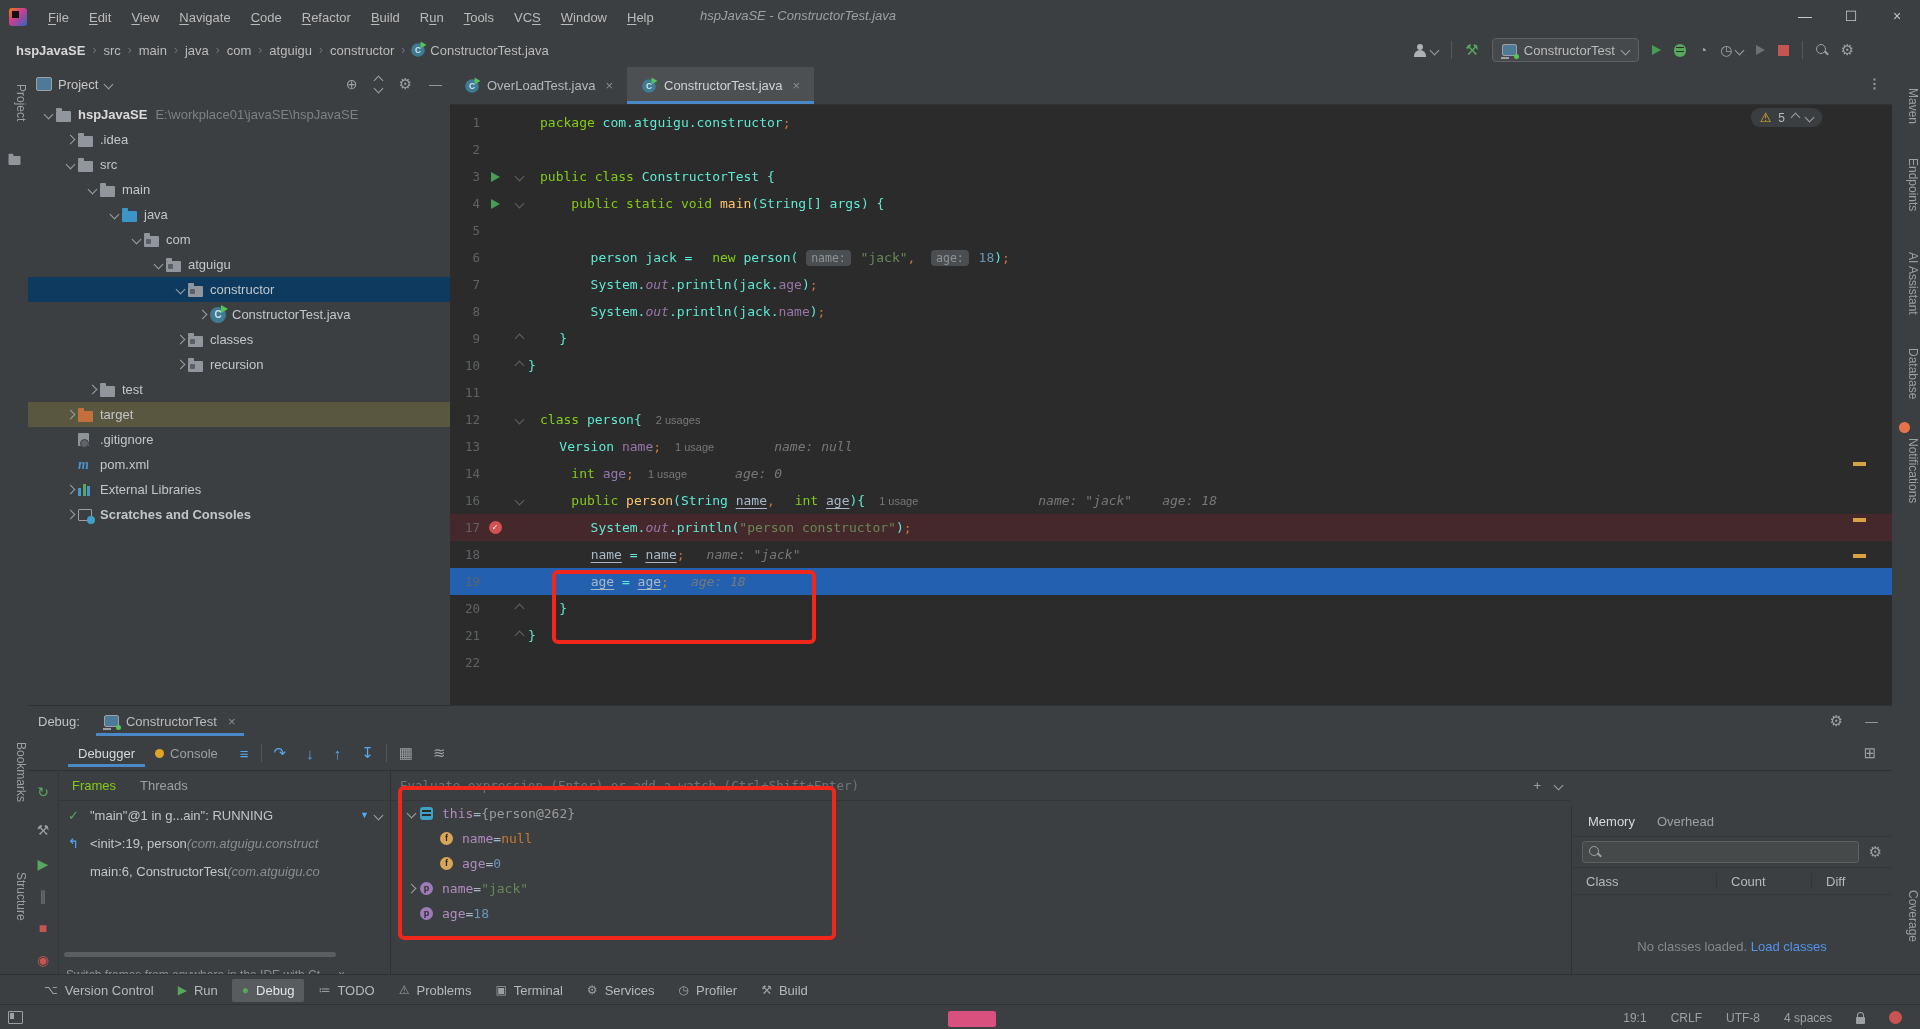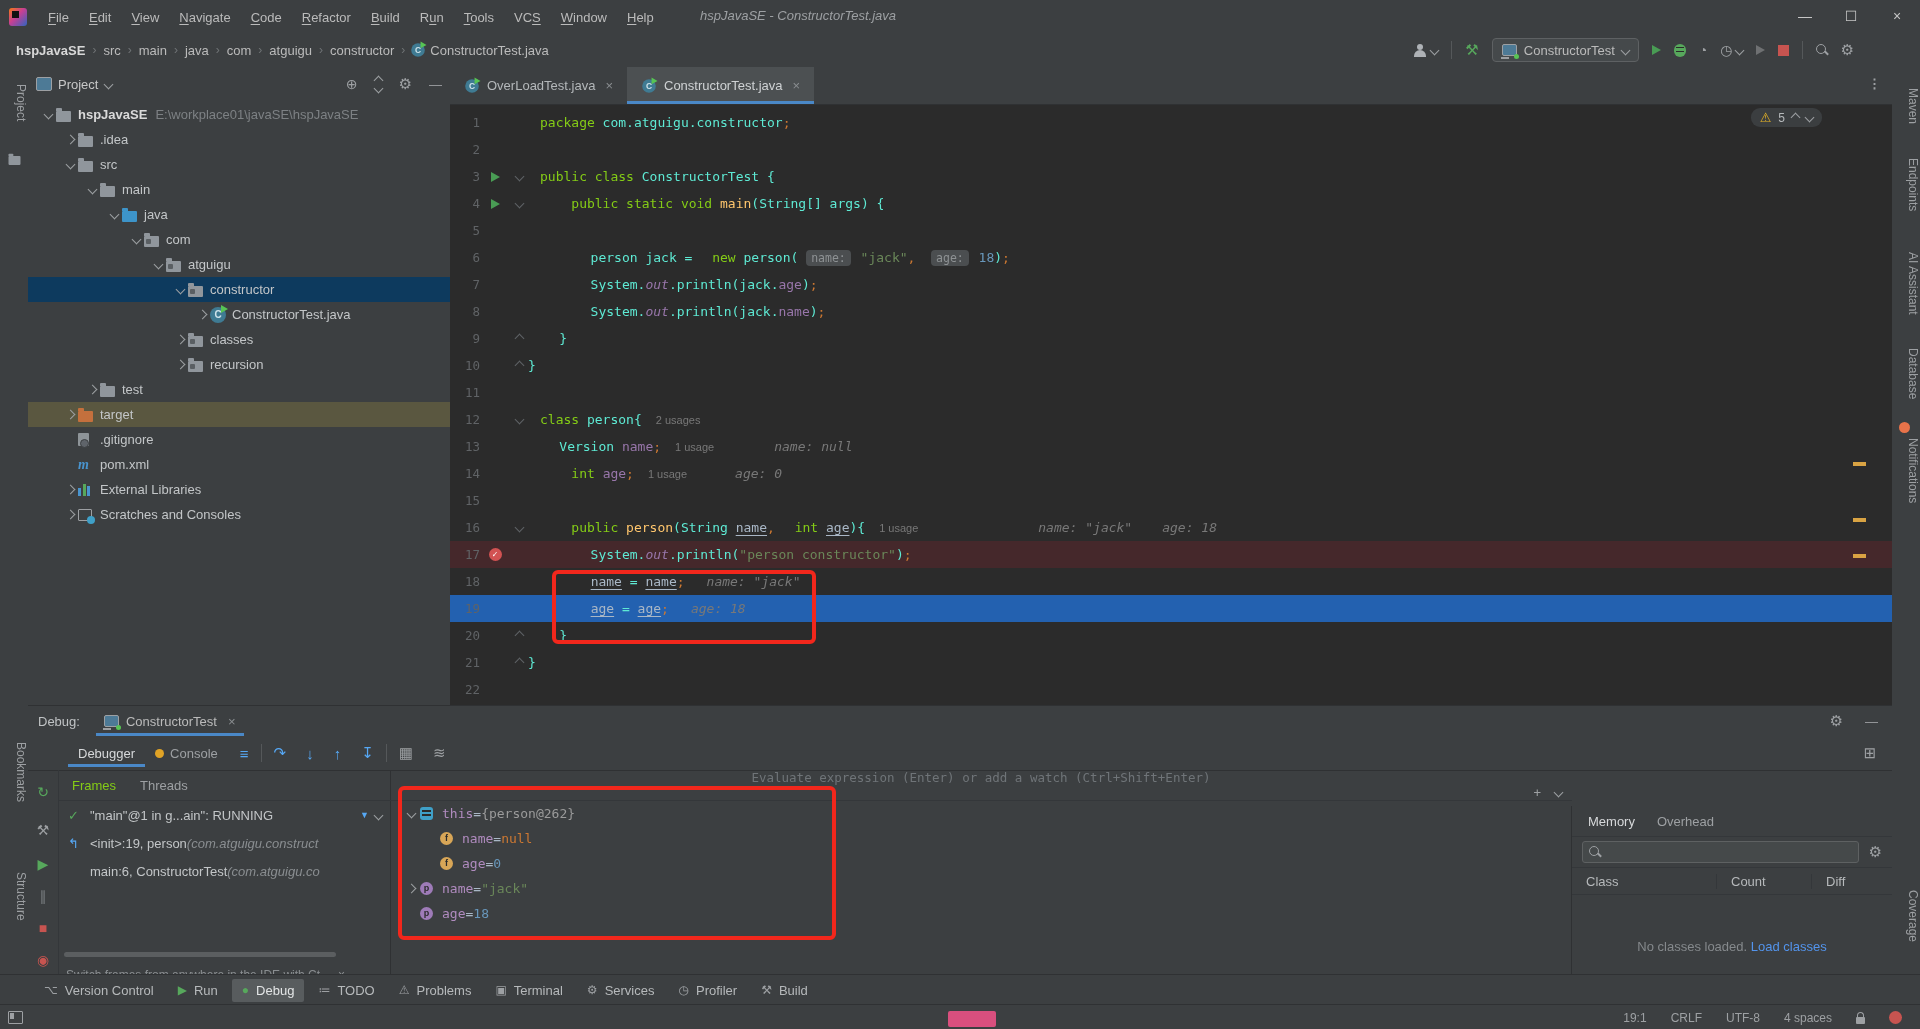--- a/index.html
+++ b/index.html
@@ -144,21 +144,21 @@
   .frames-tabs{height:30px;display:flex;align-items:center;padding-left:14px;gap:24px;border-bottom:1px solid #34373a;}
   .frames-tabs .ft{color:#9da0a3;}
   .frames-tabs .ft.active{color:#84cc16;}
   .frame-row{height:28px;display:flex;align-items:center;padding-left:10px;white-space:nowrap;overflow:hidden;color:#c3c6c8;position:relative;}
   .frame-row .fic{width:22px;flex:none;}
   .frame-row .muted{color:#8a8e91;font-style:italic;}
   .frame-filter{position:absolute;right:8px;display:flex;align-items:center;gap:6px;}
   .hscroll{position:absolute;left:6px;top:182px;width:272px;height:5px;border-radius:3px;background:#5b5e60;}
   .frames-hint{position:absolute;left:8px;top:198px;right:6px;color:#8a8e91;font-size:12px;display:flex;align-items:center;gap:8px;white-space:nowrap;overflow:hidden;}
   .vars-pane{position:absolute;left:362px;top:0;right:320px;bottom:0;}
-  .eval-row{height:30px;display:flex;align-items:center;border-bottom:1px solid #34373a;padding:0 10px;color:#6f7478;font-family:"DejaVu Sans Mono",monospace;font-size:12.5px;flex-direction:column;}
+  .eval-row{height:30px;display:flex;align-items:center;border-bottom:1px solid #34373a;padding:0 10px;color:#6f7478;font-family:"DejaVu Sans Mono",monospace;font-size:12.5px;}
   .eval-actions{margin-left:auto;display:flex;gap:14px;color:#9da0a3;align-items:center;}
   .var-row{height:25px;display:flex;align-items:center;font-family:"DejaVu Sans Mono",monospace;font-size:13px;padding-left:12px;}
   .var-chev{width:18px;display:inline-flex;justify-content:center;flex:none;}
   .var-ic{width:22px;flex:none;display:inline-flex;}
   .roundlet{width:13px;height:13px;border-radius:50%;font-size:9px;font-weight:bold;color:#2b2b2b;text-align:center;line-height:13px;font-family:"Liberation Sans",sans-serif;}
   .roundlet.f{background:#d8a657;}
   .roundlet.p{background:#9e7bb8;}
   .this-ic{width:13px;height:13px;border-radius:3px;background:#3fa0c8;position:relative;}
   .this-ic::before{content:"";position:absolute;left:2px;top:3px;right:2px;height:1.6px;background:#2b2b2b;}
   .this-ic::after{content:"";position:absolute;left:2px;top:7px;right:2px;height:1.6px;background:#2b2b2b;}
@@ -443,21 +443,21 @@
           </span>
           <span class="tree-ic">
             <span class="lib-ic">
               <i></i>
               <i></i>
               <i></i>
             </span>
           </span>
           <span class="tree-label">External Libraries</span>
         </div>
-        <div class="tree-row" style="padding-left: 34px;">
+        <div class="tree-row" style="padding-left: 34px; font-weight: bold;">
           <span class="tree-chev">
             <i class="chev right"></i>
           </span>
           <span class="tree-ic">
             <span class="scratch-ic"></span>
           </span>
           <span class="tree-label">Scratches and Consoles</span>
         </div>
       </div>
   </div>
@@ -484,21 +484,20 @@
         <div class="eline"><span class="ln">5</span><span class="gic"></span><span class="fold"></span><span></span></div>
         <div class="eline"><span class="ln">6</span><span class="gic"></span><span class="fold"></span><span><span class="tk-d">        person jack = </span><span class="tk-k">new</span><span class="tk-d"> person( </span><span class="tk-pill">name:</span><span class="tk-s"> "jack"</span><span class="tk-semi">,</span><span class="tk-d">  </span><span class="tk-pill">age:</span><span class="tk-n"> 18</span><span class="tk-d">)</span><span class="tk-semi">;</span></span></div>
         <div class="eline"><span class="ln">7</span><span class="gic"></span><span class="fold"></span><span><span class="tk-d">        System.</span><span class="tk-it">out</span><span class="tk-d">.println(jack.</span><span class="tk-f">age</span><span class="tk-d">)</span><span class="tk-semi">;</span></span></div>
         <div class="eline"><span class="ln">8</span><span class="gic"></span><span class="fold"></span><span><span class="tk-d">        System.</span><span class="tk-it">out</span><span class="tk-d">.println(jack.</span><span class="tk-f">name</span><span class="tk-d">)</span><span class="tk-semi">;</span></span></div>
         <div class="eline"><span class="ln">9</span><span class="gic"></span><span class="fold"><i class="chev up" style="border-color: rgb(95, 99, 102);"></i></span><span><span class="tk-d">    }</span></span></div>
         <div class="eline"><span class="ln">10</span><span class="gic"></span><span class="fold"><i class="chev up" style="border-color: rgb(95, 99, 102);"></i></span><span><span class="tk-d">}</span></span></div>
         <div class="eline"><span class="ln">11</span><span class="gic"></span><span class="fold"></span><span></span></div>
         <div class="eline"><span class="ln">12</span><span class="gic"></span><span class="fold"><i class="chev down" style="border-color: rgb(95, 99, 102);"></i></span><span><span class="tk-k">class </span><span class="tk-d">person{</span><span class="tk-inlay">2 usages</span></span></div>
         <div class="eline"><span class="ln">13</span><span class="gic"></span><span class="fold"></span><span><span class="tk-d">    Version </span><span class="tk-f">name</span><span class="tk-semi">;</span><span class="tk-inlay">1 usage</span><span class="tk-dbg" style="margin-left: 60px;">name: null</span></span></div>
         <div class="eline"><span class="ln">14</span><span class="gic"></span><span class="fold"></span><span><span class="tk-d">    </span><span class="tk-k">int </span><span class="tk-f">age</span><span class="tk-semi">;</span><span class="tk-inlay">1 usage</span><span class="tk-dbg" style="margin-left: 48px;">age: 0</span></span></div>
-        <div class="eline"><span class="ln">15</span><span class="gic"></span><span class="fold"></span><span></span></div>
         <div class="eline"><span class="ln">16</span><span class="gic"></span><span class="fold"><i class="chev down" style="border-color: rgb(95, 99, 102);"></i></span><span><span class="tk-d">    </span><span class="tk-k">public </span><span class="tk-m">person</span><span class="tk-d">(String </span><span class="tk-u">name</span><span class="tk-semi">,</span><span class="tk-d"> </span><span class="tk-k">int </span><span class="tk-u">age</span><span class="tk-d">){</span><span class="tk-inlay">1 usage</span><span class="tk-dbg" style="margin-left: 120px;">name: "jack"</span><span class="tk-dbg" style="margin-left: 30px;">age: 18</span></span></div>
         <div class="eline bg-bp"><span class="ln">17</span><span class="gic"><span class="bp-dot">✓</span></span><span class="fold"></span><span><span class="tk-d">        System.</span><span class="tk-it">out</span><span class="tk-d">.println(</span><span class="tk-s">"person constructor"</span><span class="tk-d">)</span><span class="tk-semi">;</span></span></div>
         <div class="eline"><span class="ln">18</span><span class="gic"></span><span class="fold"></span><span><span class="tk-d">        </span><span class="tk-u">name</span><span class="tk-d"> = </span><span class="tk-u">name</span><span class="tk-semi">;</span><span class="tk-dbg" style="margin-left: 22px;">name: "jack"</span></span></div>
         <div class="eline bg-exec"><span class="ln">19</span><span class="gic"></span><span class="fold"></span><span><span class="tk-d">        </span><span class="tk-u">age</span><span class="tk-d"> = </span><span class="tk-u">age</span><span class="tk-semi">;</span><span class="tk-dbg" style="margin-left: 22px;">age: 18</span></span></div>
         <div class="eline"><span class="ln">20</span><span class="gic"></span><span class="fold"><i class="chev up" style="border-color: rgb(95, 99, 102);"></i></span><span><span class="tk-d">    }</span></span></div>
         <div class="eline"><span class="ln">21</span><span class="gic"></span><span class="fold"><i class="chev up" style="border-color: rgb(95, 99, 102);"></i></span><span><span class="tk-d">}</span></span></div>
         <div class="eline"><span class="ln">22</span><span class="gic"></span><span class="fold"></span><span></span></div>
       </div>
     <div class="warn-badge">
       <span class="warn-tri">⚠</span>

